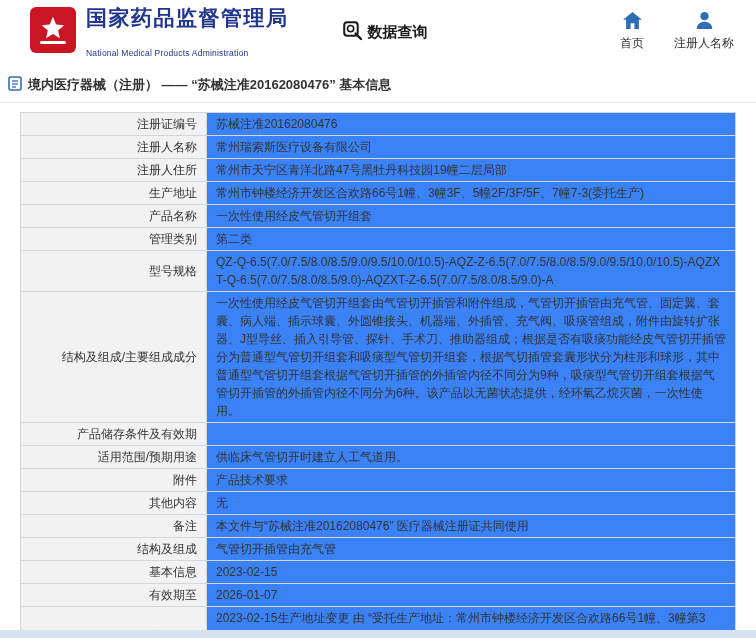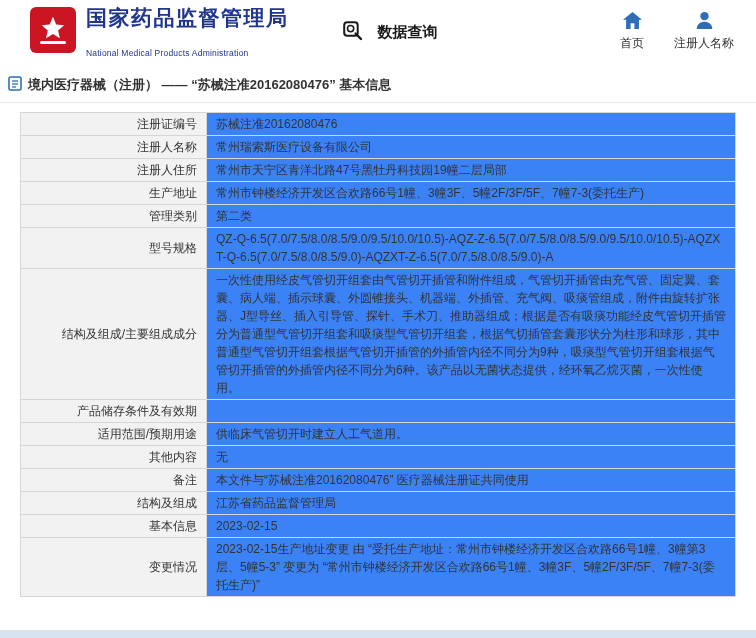--- a/index.html
+++ b/index.html
@@ -7,21 +7,21 @@
   body {
     font-family:"Liberation Sans","DejaVu Sans",sans-serif;
     background:#ffffff; color:#333; overflow:hidden; position:relative;
   }
   
   .header { display:flex; align-items:center; padding:8px 16px 6px 30px; height:62px; background:#fff; }
   .logo { width:46px; height:46px; flex:0 0 auto; }
   .agency { margin-left:10px; }
   .agency-cn { font-size:21px; font-weight:bold; color:#20358c; letter-spacing:1.5px; line-height:1.1; }
   .agency-en { font-size:8.5px; color:#20358c; margin-top:18px; letter-spacing:.2px; }
-  .data-query { display:flex; align-items:center; gap:15px; margin-left:54px; font-size:15px; font-weight:bold; color:#1a1a1a; cursor:pointer; }
+  .data-query { display:flex; align-items:center; gap:5px; margin-left:54px; font-size:15px; font-weight:bold; color:#1a1a1a; cursor:pointer; }
   .nav { margin-left:auto; display:flex; gap:30px; padding-right:6px; }
   .nav-item { display:flex; flex-direction:column; align-items:center; gap:3px; font-size:12px; color:#333; cursor:pointer; }
   
   .breadcrumb { display:flex; align-items:center; gap:6px; padding:14px 12px 8px 8px; border-bottom:1px solid #e8e8e8; font-size:13px; font-weight:bold; color:#333; }
   
   table.info { border-collapse:collapse; margin:9px 18px 0 20px; width:716px; table-layout:fixed; }
   table.info th, table.info td { border:1px solid #d6d6d6; font-size:12px; line-height:1.5; padding:2px 9px; vertical-align:middle; }
   table.info th { width:186px; background:#f2f2f2; text-align:right; font-weight:normal; color:#333; }
   table.info td { background:#3b82f6; color:#333; text-align:left; word-break:break-all; }
   .footer-strip { position:absolute; left:0; bottom:0; width:756px; height:8px; background:#d7e3ef; }
@@ -100,54 +100,66 @@
       </tr>
     <tr>
         <th>注册人住所</th>
         <td>常州市天宁区青洋北路47号黑牡丹科技园19幢二层局部</td>
       </tr>
     <tr>
         <th>生产地址</th>
         <td>常州市钟楼经济开发区合欢路66号1幢、3幢3F、5幢2F/3F/5F、7幢7-3(委托生产)</td>
       </tr>
     <tr>
+        <th>产品名称</th>
+        <td>一次性使用经皮气管切开组套</td>
+      </tr>
+    <tr>
         <th>管理类别</th>
         <td>第二类</td>
       </tr>
     <tr>
         <th>型号规格</th>
         <td>QZ-Q-6.5(7.0/7.5/8.0/8.5/9.0/9.5/10.0/10.5)-AQZ-Z-6.5(7.0/7.5/8.0/8.5/9.0/9.5/10.0/10.5)-AQZXT-Q-6.5(7.0/7.5/8.0/8.5/9.0)-AQZXT-Z-6.5(7.0/7.5/8.0/8.5/9.0)-A</td>
       </tr>
     <tr>
         <th>结构及组成/主要组成成分</th>
         <td>一次性使用经皮气管切开组套由气管切开插管和附件组成，气管切开插管由充气管、固定翼、套囊、病人端、插示球囊、外圆锥接头、机器端、外插管、充气阀、吸痰管组成，附件由旋转扩张器、J型导丝、插入引导管、探针、手术刀、推助器组成；根据是否有吸痰功能经皮气管切开插管分为普通型气管切开组套和吸痰型气管切开组套，根据气切插管套囊形状分为柱形和球形，其中普通型气管切开组套根据气管切开插管的外插管内径不同分为9种，吸痰型气管切开组套根据气管切开插管的外插管内径不同分为6种。该产品以无菌状态提供，经环氧乙烷灭菌，一次性使用。</td>
       </tr>
     <tr>
         <th>产品储存条件及有效期</th>
         <td></td>
       </tr>
     <tr>
         <th>适用范围/预期用途</th>
         <td>供临床气管切开时建立人工气道用。</td>
       </tr>
     <tr>
+        <th>附件</th>
+        <td>产品技术要求</td>
+      </tr>
+    <tr>
         <th>其他内容</th>
         <td>无</td>
       </tr>
     <tr>
         <th>备注</th>
         <td>本文件与“苏械注准20162080476” 医疗器械注册证共同使用</td>
       </tr>
     <tr>
         <th>结构及组成</th>
-        <td>江苏省药品监督管理局</td>
+        <td>气管切开插管由充气管</td>
       </tr>
     <tr>
         <th>基本信息</th>
         <td>2023-02-15</td>
+      </tr>
+    <tr>
+        <th>有效期至</th>
+        <td>2026-01-07</td>
       </tr>
     <tr>
         <th>变更情况</th>
         <td>2023-02-15生产地址变更 由 “受托生产地址：常州市钟楼经济开发区合欢路66号1幢、3幢第3层、5幢5-3” 变更为 “常州市钟楼经济开发区合欢路66号1幢、3幢3F、5幢2F/3F/5F、7幢7-3(委托生产)”</td>
       </tr>
 
   </tbody>
 </table>
 
 <div class="footer-strip"></div>

